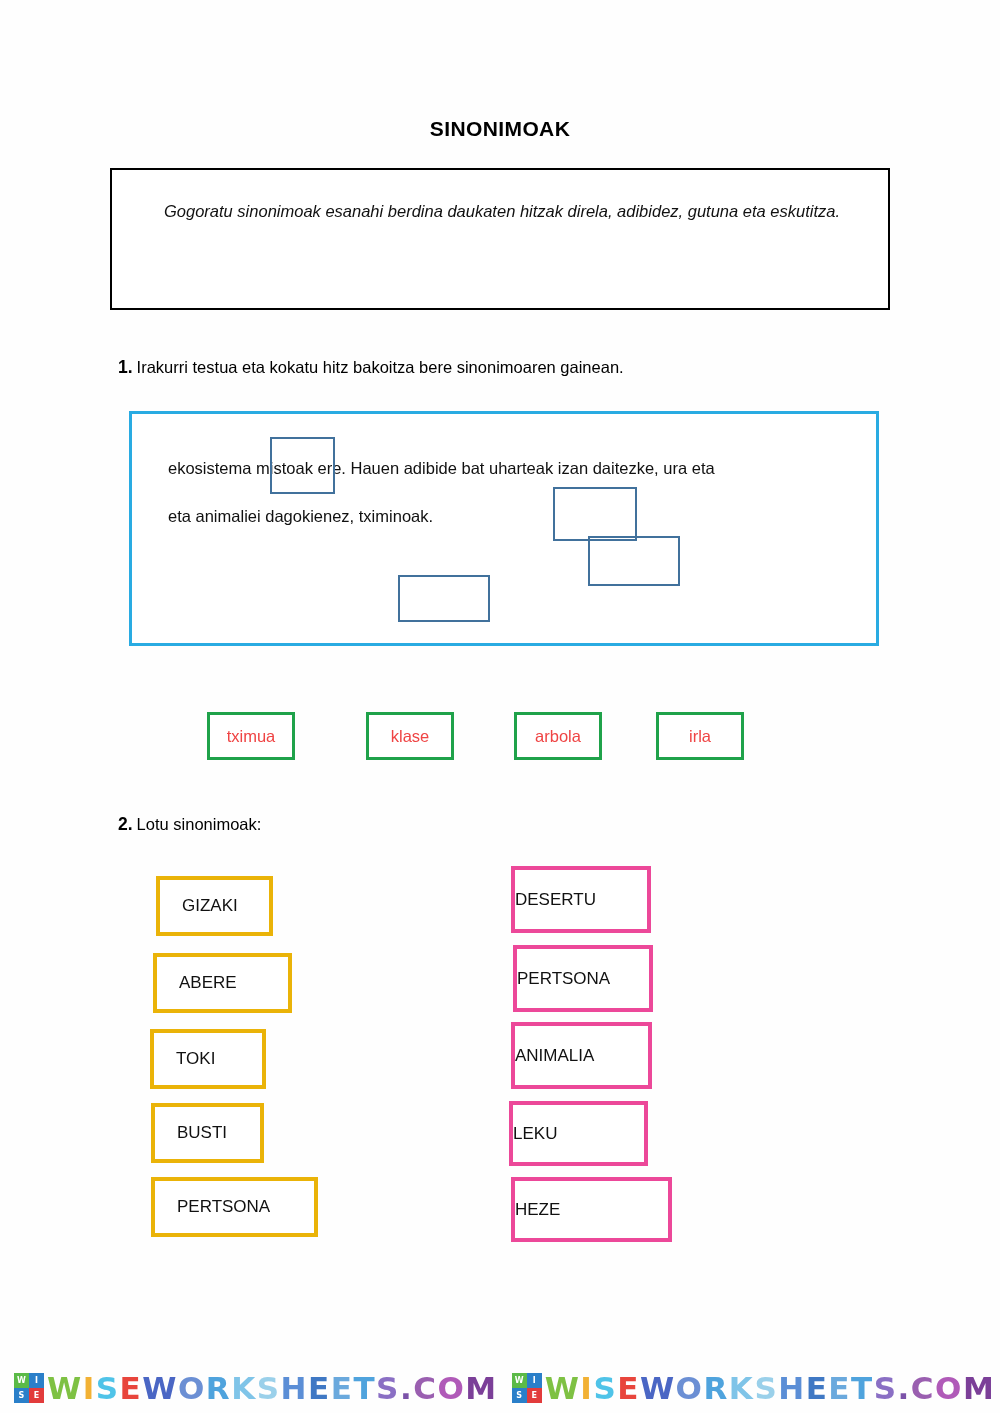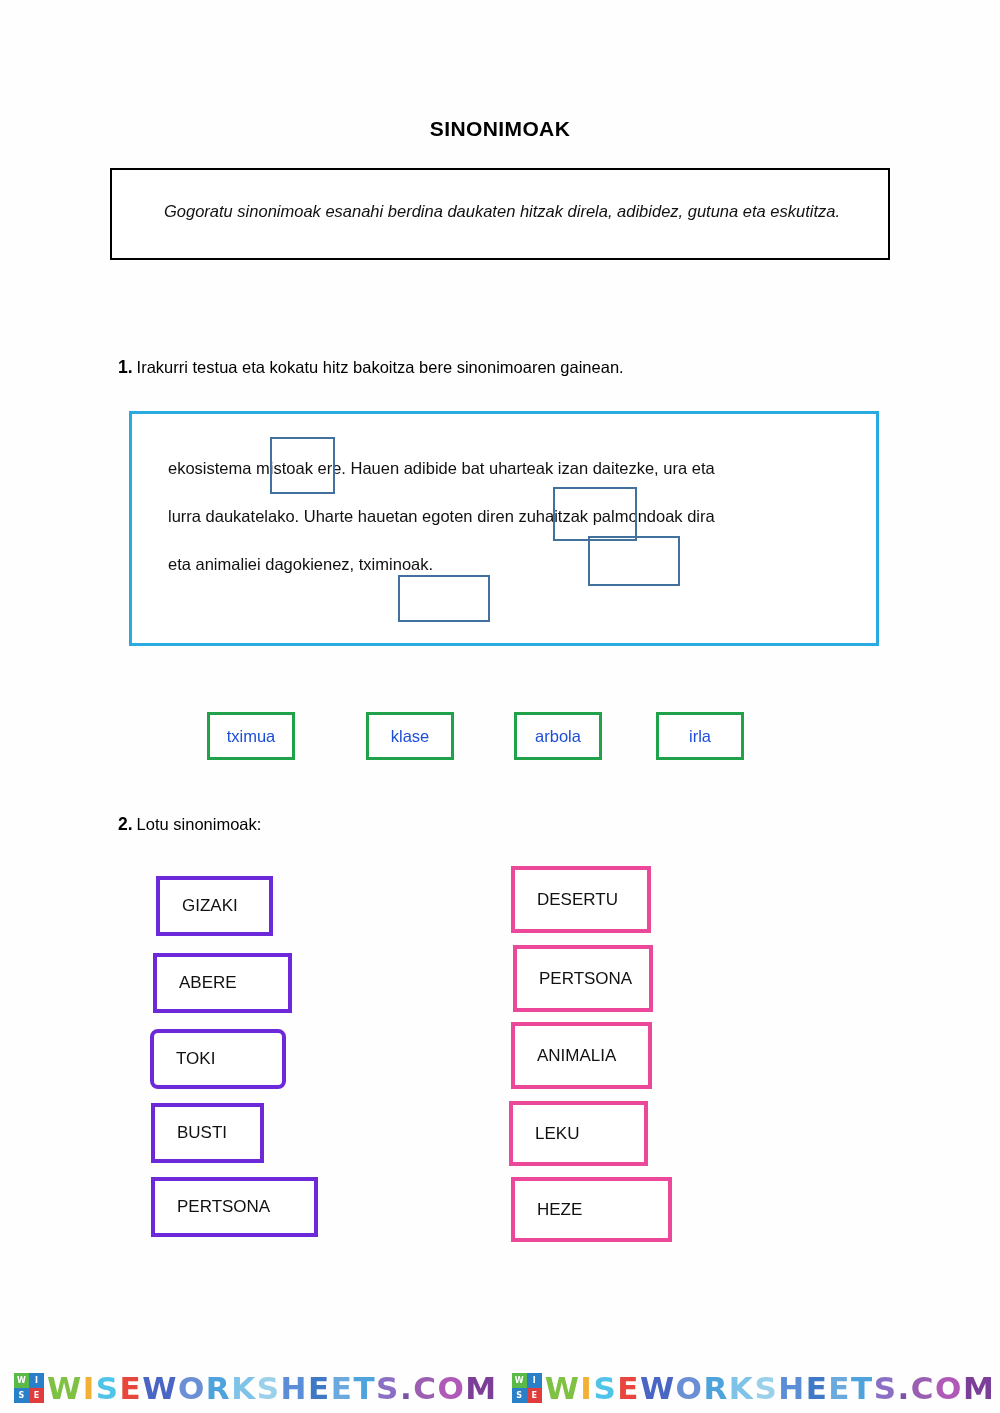--- a/index.html
+++ b/index.html
@@ -30,21 +30,21 @@
     letter-spacing: 0.4px;
     color: #000;
   }
 
   
   .intro-box {
     position: absolute;
     left: 110px;
     top: 168px;
     width: 780px;
-    height: 92px;
+    height: 142px;
     border: 2px solid #000000;
     box-sizing: border-box;
     background: #ffffff;
   }
   .intro-text {
     position: absolute;
     left: 22px;
     top: 17px;
     width: 736px;
     text-align: center;
@@ -98,56 +98,55 @@
     pointer-events: auto;
   }
 
   
   .chip-green {
     position: absolute;
     border: 3px solid #1fa24a;
     box-sizing: border-box;
     background: #ffffff;
     font-size: 16.5px;
-    color: #1d4ed8;
+    color: #ef4444;
     display: flex;
     align-items: center;
     justify-content: center;
   }
 
   
   .task2-line {
     position: absolute;
     left: 118px;
     top: 814px;
     font-size: 16.5px;
     white-space: nowrap;
   }
 
   .box-purple {
     position: absolute;
-    border: 4px solid #6d28d9;
+    border: 4px solid #eab308;
     box-sizing: border-box;
     background: #ffffff;
     font-size: 17px;
     color: #111;
     display: flex;
     align-items: center;
     padding-left: 22px;
   }
   .box-pink {
     position: absolute;
     border: 4px solid #ec4899;
     box-sizing: border-box;
     background: #ffffff;
     font-size: 17px;
     color: #111;
     display: flex;
     align-items: center;
-    padding-left: 22px;
   }
 
   
   .watermark-row {
     position: absolute;
     left: 0;
     top: 1364px;
     width: 1000px;
     height: 48px;
     display: flex;
@@ -204,21 +203,20 @@
   <div class="intro-text">Gogoratu sinonimoak esanahi berdina daukaten hitzak direla, adibidez, gutuna eta eskutitza.</div>
 </div>
 
 <div class="task1-line">
   <span class="num">1.</span><span>Irakurri testua eta kokatu hitz bakoitza bere sinonimoaren gainean.</span>
 </div>
 
 <div class="text-panel">
   <div class="para">
     <div>ekosistema mistoak ere. Hauen adibide bat uharteak izan daitezke, ura eta</div>
-    <div>lurra daukatelako. Uharte hauetan egoten diren zuhaitzak palmondoak dira</div>
     <div>eta animaliei dagokienez, tximinoak.</div>
   </div>
 </div>
 
 <div class="drop-box" style="left:270px; top:437px; width:65px; height:57px;"></div>
 <div class="drop-box" style="left:553px; top:487px; width:84px; height:54px;"></div>
 <div class="drop-box" style="left:588px; top:536px; width:92px; height:50px;"></div>
 <div class="drop-box" style="left:398px; top:575px; width:92px; height:47px;"></div>
 
 <div class="chip-green" style="left:207px; top:712px; width:88px; height:48px;">
@@ -237,21 +235,21 @@
 <div class="task2-line">
   <span class="num">2.</span><span>Lotu sinonimoak:</span>
 </div>
 
 <div class="box-purple" style="left:156px; top:876px; width:117px; height:60px;">
   <span>GIZAKI</span>
 </div>
 <div class="box-purple" style="left:153px; top:953px; width:139px; height:60px;">
   <span>ABERE</span>
 </div>
-<div class="box-purple" style="left:150px; top:1029px; width:136px; height:60px;border-radius:8px;">
+<div class="box-purple" style="left:150px; top:1029px; width:116px; height:60px;">
   <span>TOKI</span>
 </div>
 <div class="box-purple" style="left:151px; top:1103px; width:113px; height:60px;">
   <span>BUSTI</span>
 </div>
 <div class="box-purple" style="left:151px; top:1177px; width:167px; height:60px;">
   <span>PERTSONA</span>
 </div>
 
 <div class="box-pink" style="left:511px; top:866px; width:140px; height:67px;">

